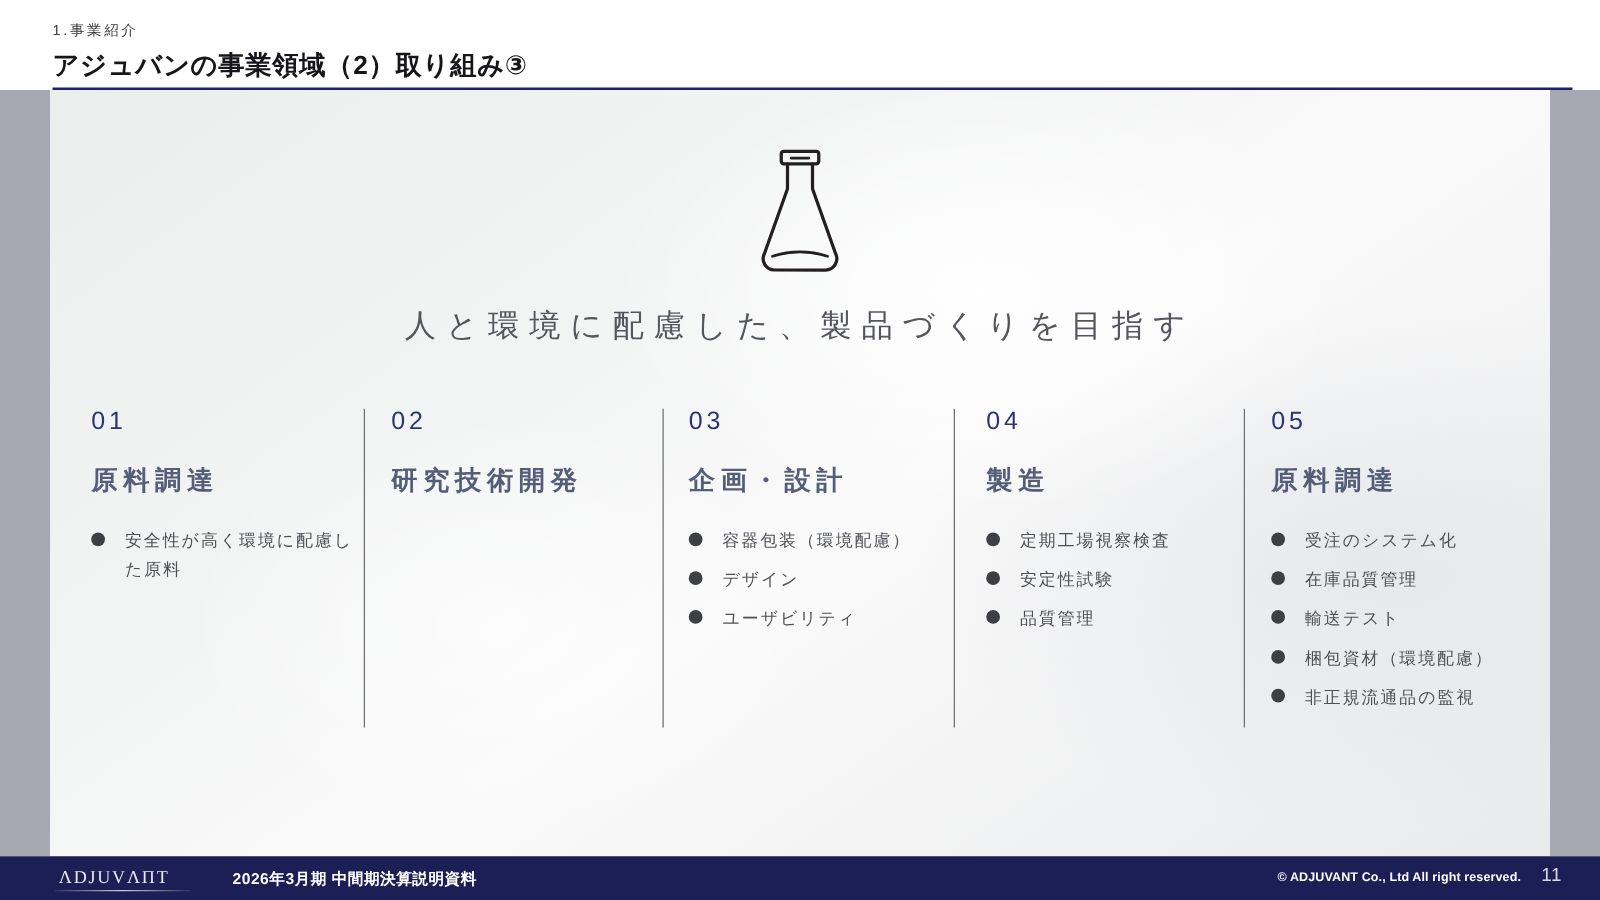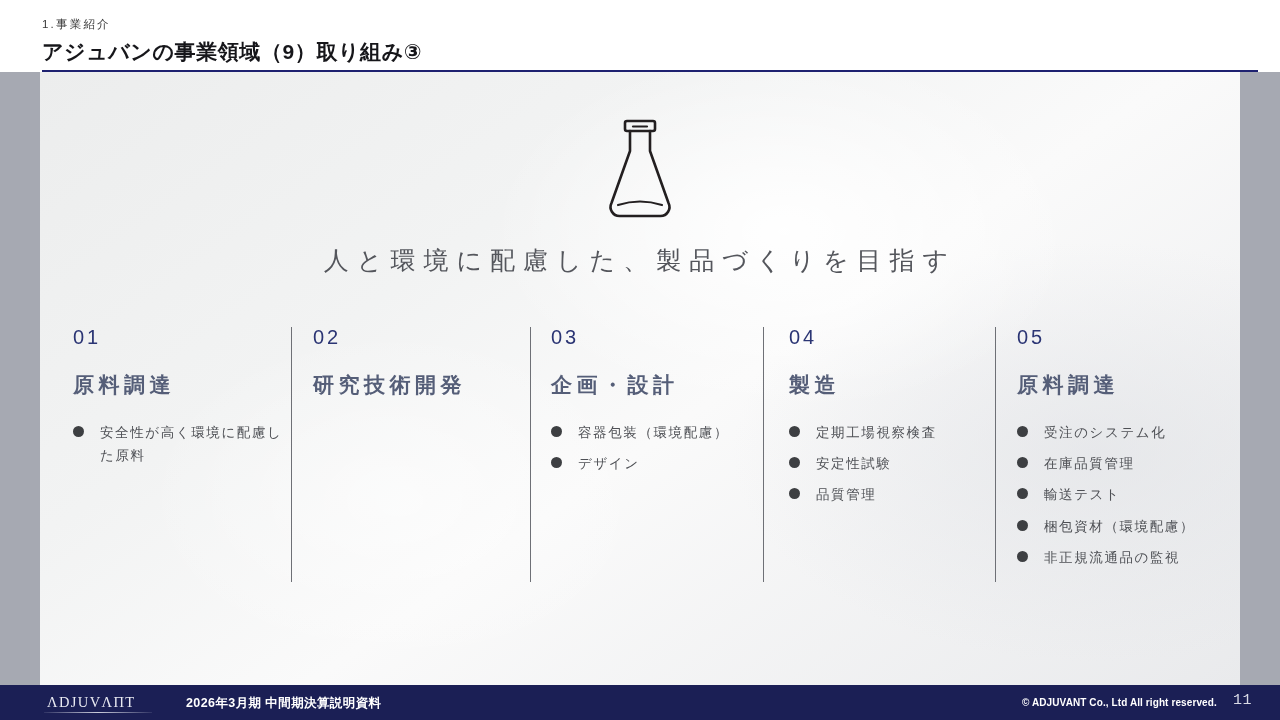--- a/index.html
+++ b/index.html
@@ -105,31 +105,31 @@
     letter-spacing:0.4px; white-space:nowrap;
   }
   .footer-copy {
     position:absolute; left:978px; top:12px;
     font-size:10px; font-weight:bold; color:#ffffff;
     letter-spacing:0.1px; white-space:nowrap;margin-left:44px;
   }
   .footer-page {
     position:absolute; left:1233px; top:7px;
     font-size:15px; color:#d9dae6; letter-spacing:0.5px;
-    font-family:Liberation Mono, monospace;
+    font-family:Liberation Sans, sans-serif;
   }
 </style>
 </head>
 <body>
 
 <div id="slide">
 
   <div class="header">
     <div class="eyebrow">1.事業紹介</div>
-    <div class="slide-title">アジュバンの事業領域（9）取り組み③</div>
+    <div class="slide-title">アジュバンの事業領域（2）取り組み③</div>
     <div class="title-rule"></div>
   </div>
 
   <div class="side-band left"></div>
   <div class="side-band right"></div>
 
   <div class="canvas">
 
     <div class="flask-wrap">
       <svg viewBox="0 0 74 110" xmlns="http://www.w3.org/2000/svg">
@@ -163,20 +163,21 @@
         <div class="col-num">02</div>
         <div class="col-head">研究技術開発</div>
       </div>
 
       <div class="col" style="left:511px; width:215px;">
         <div class="col-num">03</div>
         <div class="col-head">企画・設計</div>
         <ul class="bullets">
           <li><span class="dot"></span><span>容器包装（環境配慮）</span></li>
           <li><span class="dot"></span><span>デザイン</span></li>
+          <li><span class="dot"></span><span>ユーザビリティ</span></li>
         </ul>
       </div>
 
       <div class="col" style="left:749px; width:210px;">
         <div class="col-num">04</div>
         <div class="col-head">製造</div>
         <ul class="bullets">
           <li><span class="dot"></span><span>定期工場視察検査</span></li>
           <li><span class="dot"></span><span>安定性試験</span></li>
           <li><span class="dot"></span><span>品質管理</span></li>

